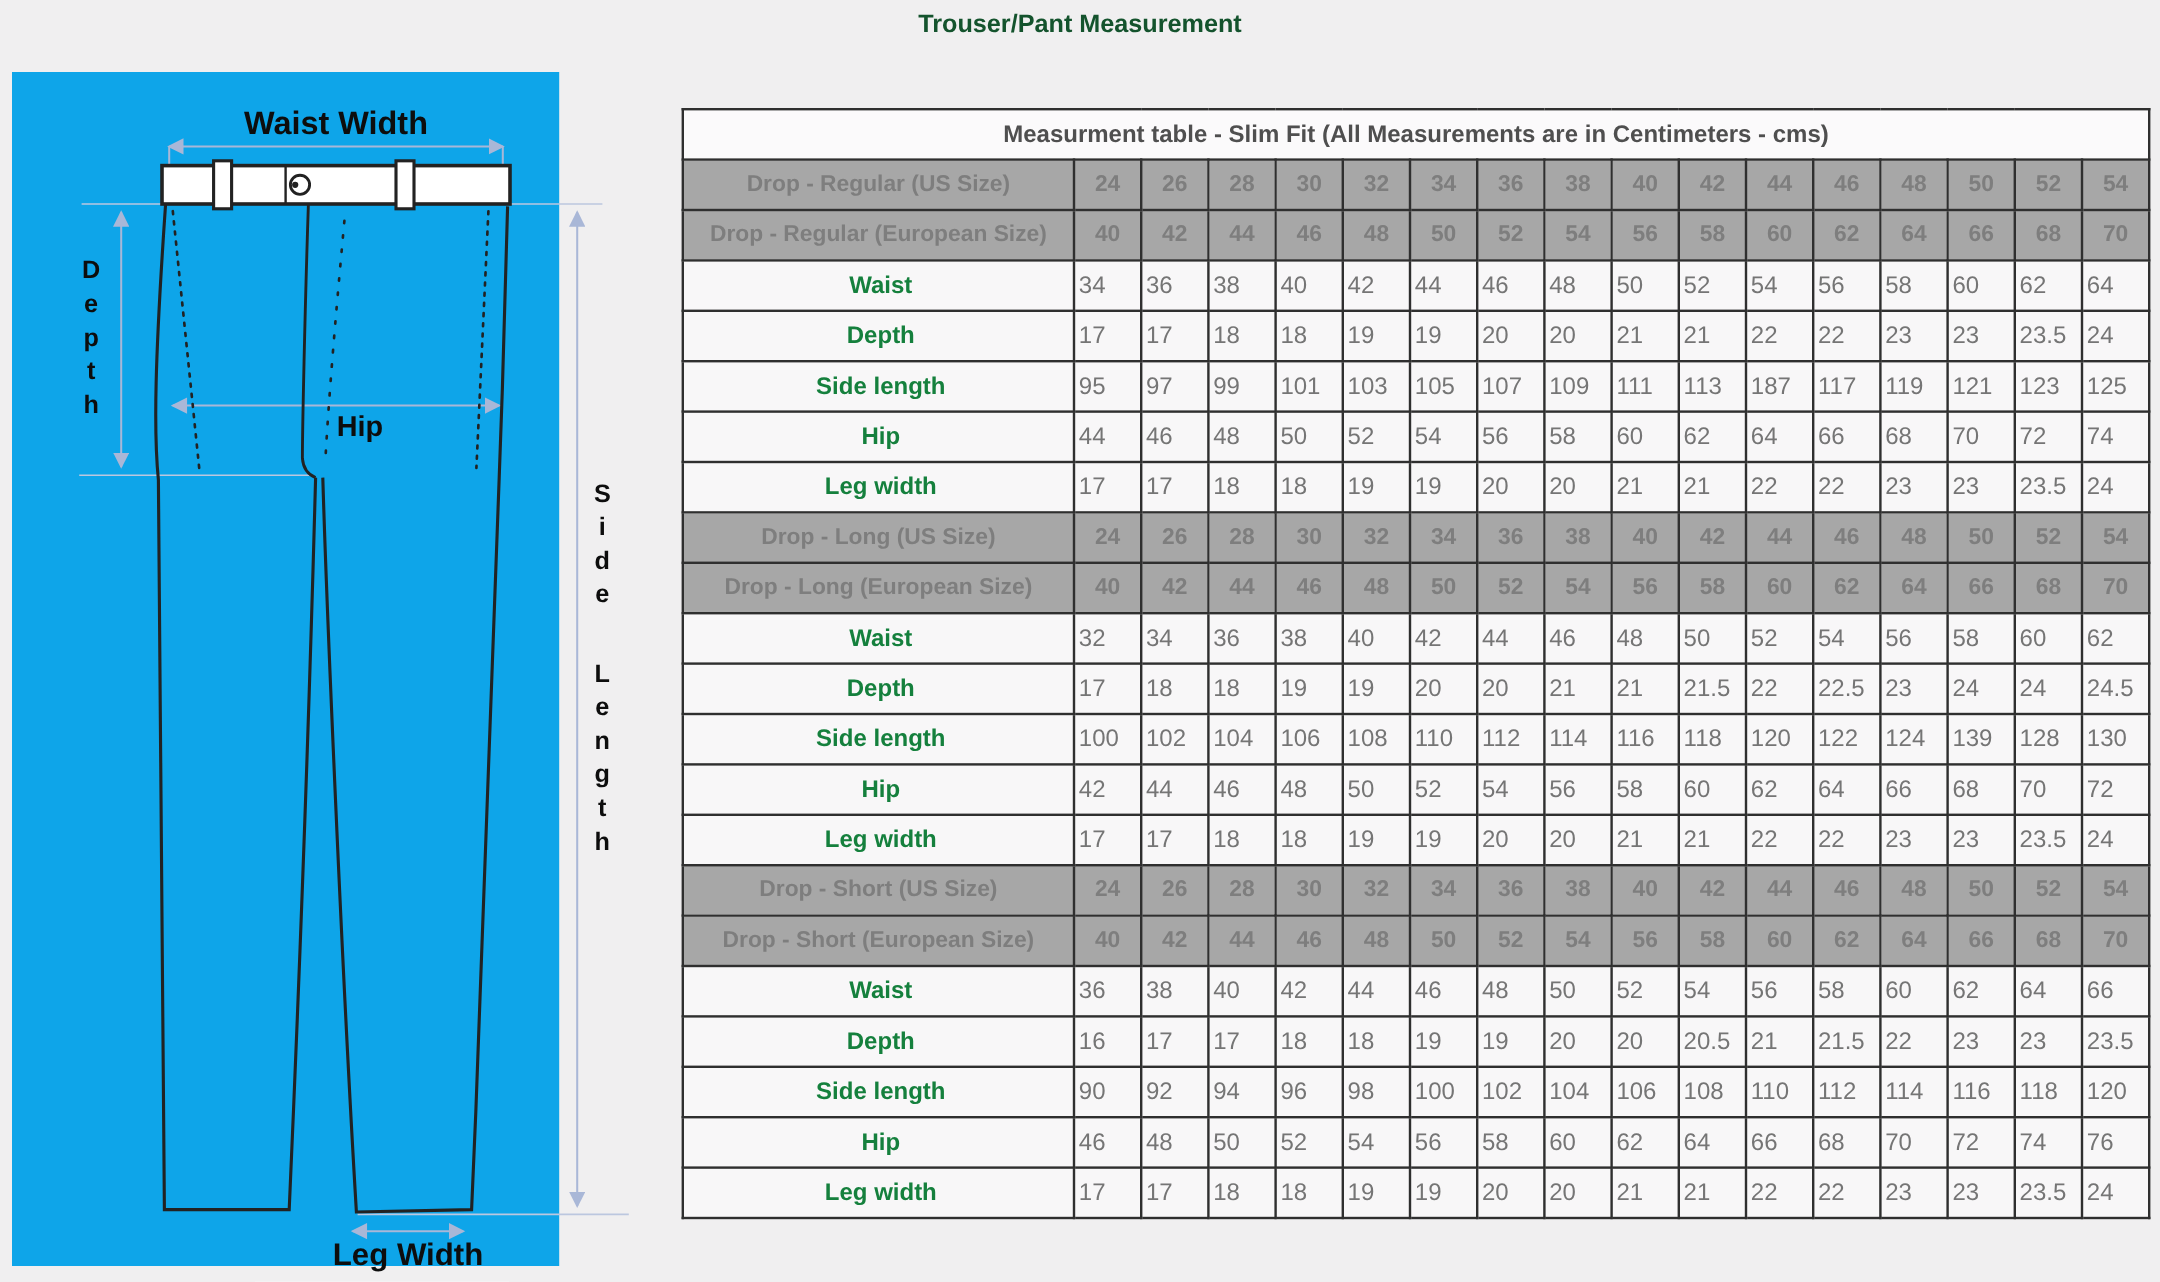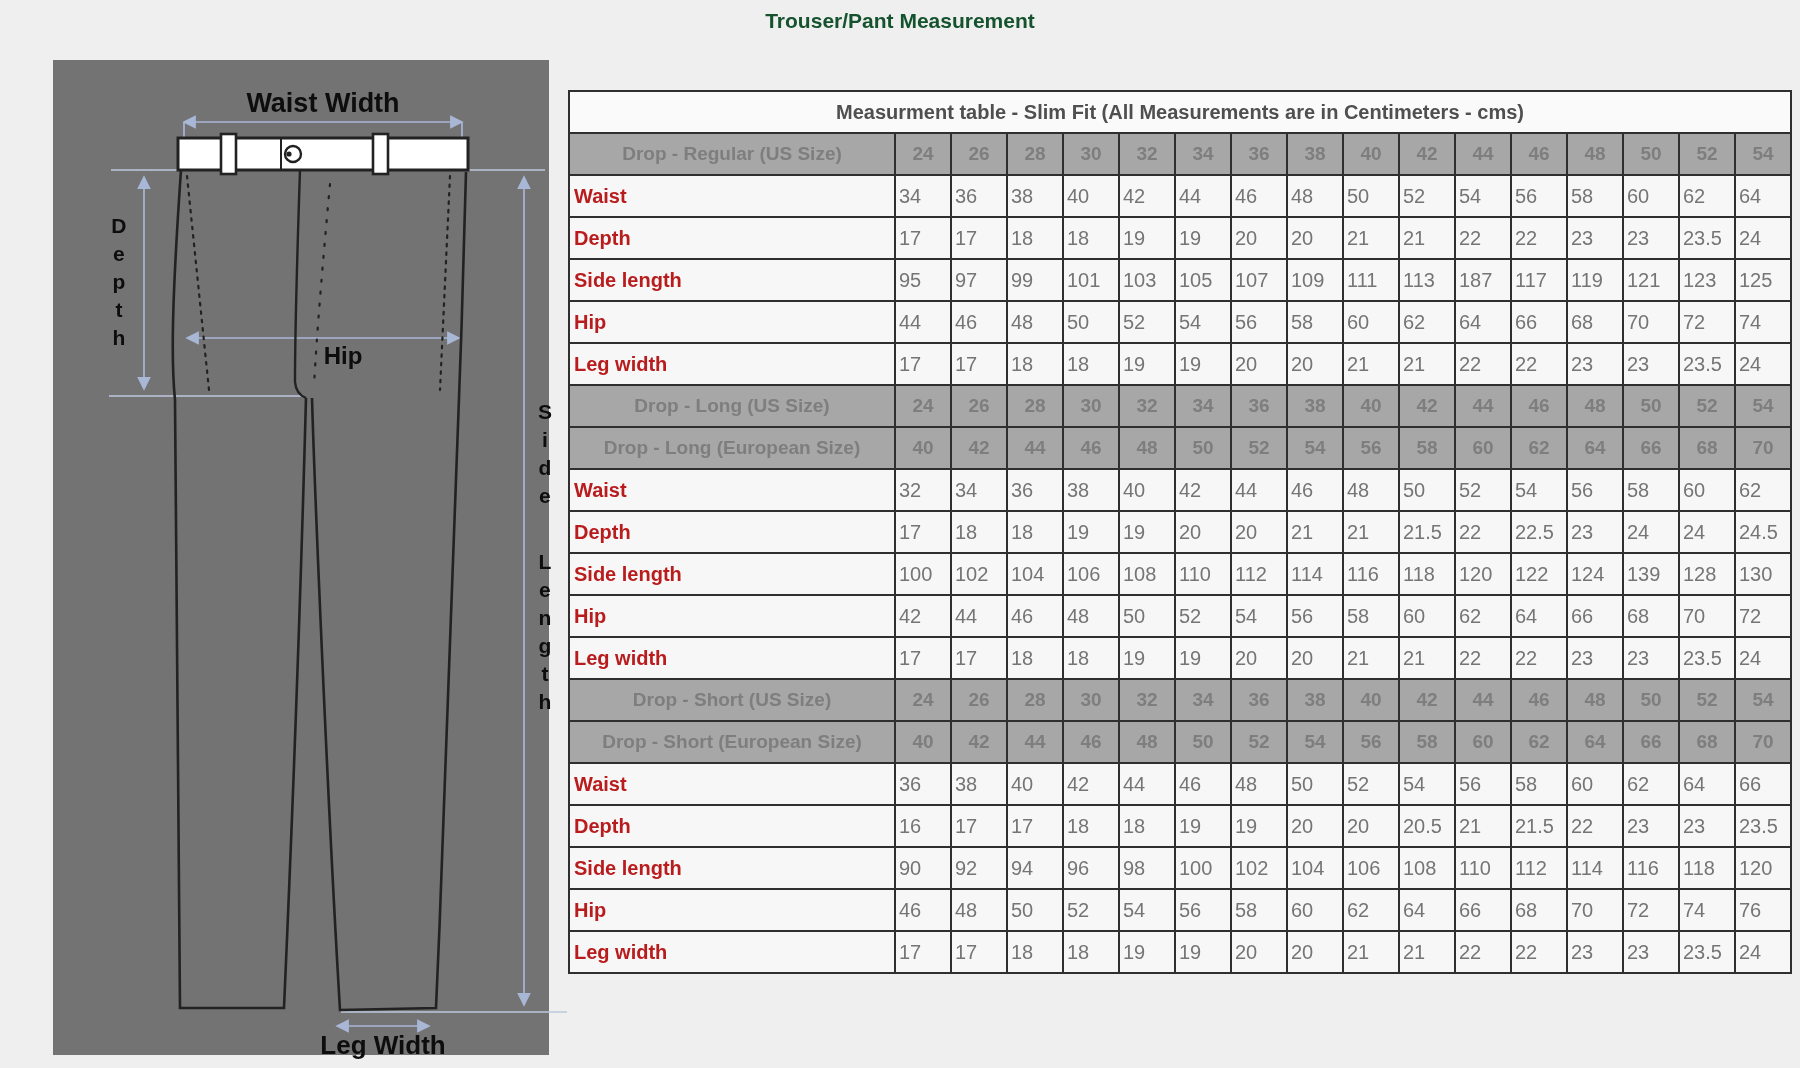--- a/index.html
+++ b/index.html
@@ -10,23 +10,22 @@
     font-family:"Liberation Sans", sans-serif;
     overflow:hidden;
   }
   .page-title {
     position:absolute; left:0; right:0; top:9px;
     text-align:center;
     font-size:21px; font-weight:bold; color:#14532d;
   }
   
   .diagram-card {
-    position:absolute; left:10px; top:60px; width:496px; height:995px;
-    background:#737373;
-    margin-left:43px;
+    position:absolute; left:10px; top:60px; width:456px; height:995px;
+    background:#0ea5e9;
   }
   .diagram-card svg { position:absolute; left:0; top:0; }
   .dlbl { position:absolute; color:#0d0d0d; font-weight:bold; }
   .dlbl.waist  { left:155px; top:28px;  width:230px; text-align:center; font-size:27px; }
   .dlbl.hip    { left:253px; top:282px; width:74px;  text-align:center; font-size:24px; }
   .dlbl.legw   { left:260px; top:970px; width:140px; text-align:center; font-size:26px; }
   .stack {
     width:0.85em;
     word-break:break-all;
     text-align:center;
@@ -48,22 +47,22 @@
   }
   .ttitle {
     height:46px; background:#fbfafb;
     text-align:center; font-size:20px; font-weight:bold; color:#4f4f4f;
   }
   .hlabel, .hval {
     background:#a7a7a7; color:#7e7e7e;
     font-weight:bold; font-size:19px; text-align:center;
   }
   .rlabel {
-    background:#f8f7f8; color:#b91c1c;
-    font-weight:bold; font-size:20px; text-align:left; padding-left:4px;
+    background:#f8f7f8; color:#15803d;
+    font-weight:bold; font-size:20px; text-align:center; padding-left:4px;
   }
   .rval {
     background:#f8f7f8; color:#757575;
     font-size:20px; text-align:left; padding-left:3px;
   }
 </style>
 </head>
 <body>
 
 <div class="page-title">Trouser/Pant Measurement</div>
@@ -152,20 +151,39 @@
         <td class="hval">40</td>
         <td class="hval">42</td>
         <td class="hval">44</td>
         <td class="hval">46</td>
         <td class="hval">48</td>
         <td class="hval">50</td>
         <td class="hval">52</td>
         <td class="hval">54</td>
       </tr>
       <tr>
+        <td class="hlabel">Drop - Regular (European Size)</td>
+        <td class="hval">40</td>
+        <td class="hval">42</td>
+        <td class="hval">44</td>
+        <td class="hval">46</td>
+        <td class="hval">48</td>
+        <td class="hval">50</td>
+        <td class="hval">52</td>
+        <td class="hval">54</td>
+        <td class="hval">56</td>
+        <td class="hval">58</td>
+        <td class="hval">60</td>
+        <td class="hval">62</td>
+        <td class="hval">64</td>
+        <td class="hval">66</td>
+        <td class="hval">68</td>
+        <td class="hval">70</td>
+      </tr>
+      <tr>
         <td class="rlabel">Waist</td>
         <td class="rval">34</td>
         <td class="rval">36</td>
         <td class="rval">38</td>
         <td class="rval">40</td>
         <td class="rval">42</td>
         <td class="rval">44</td>
         <td class="rval">46</td>
         <td class="rval">48</td>
         <td class="rval">50</td>

